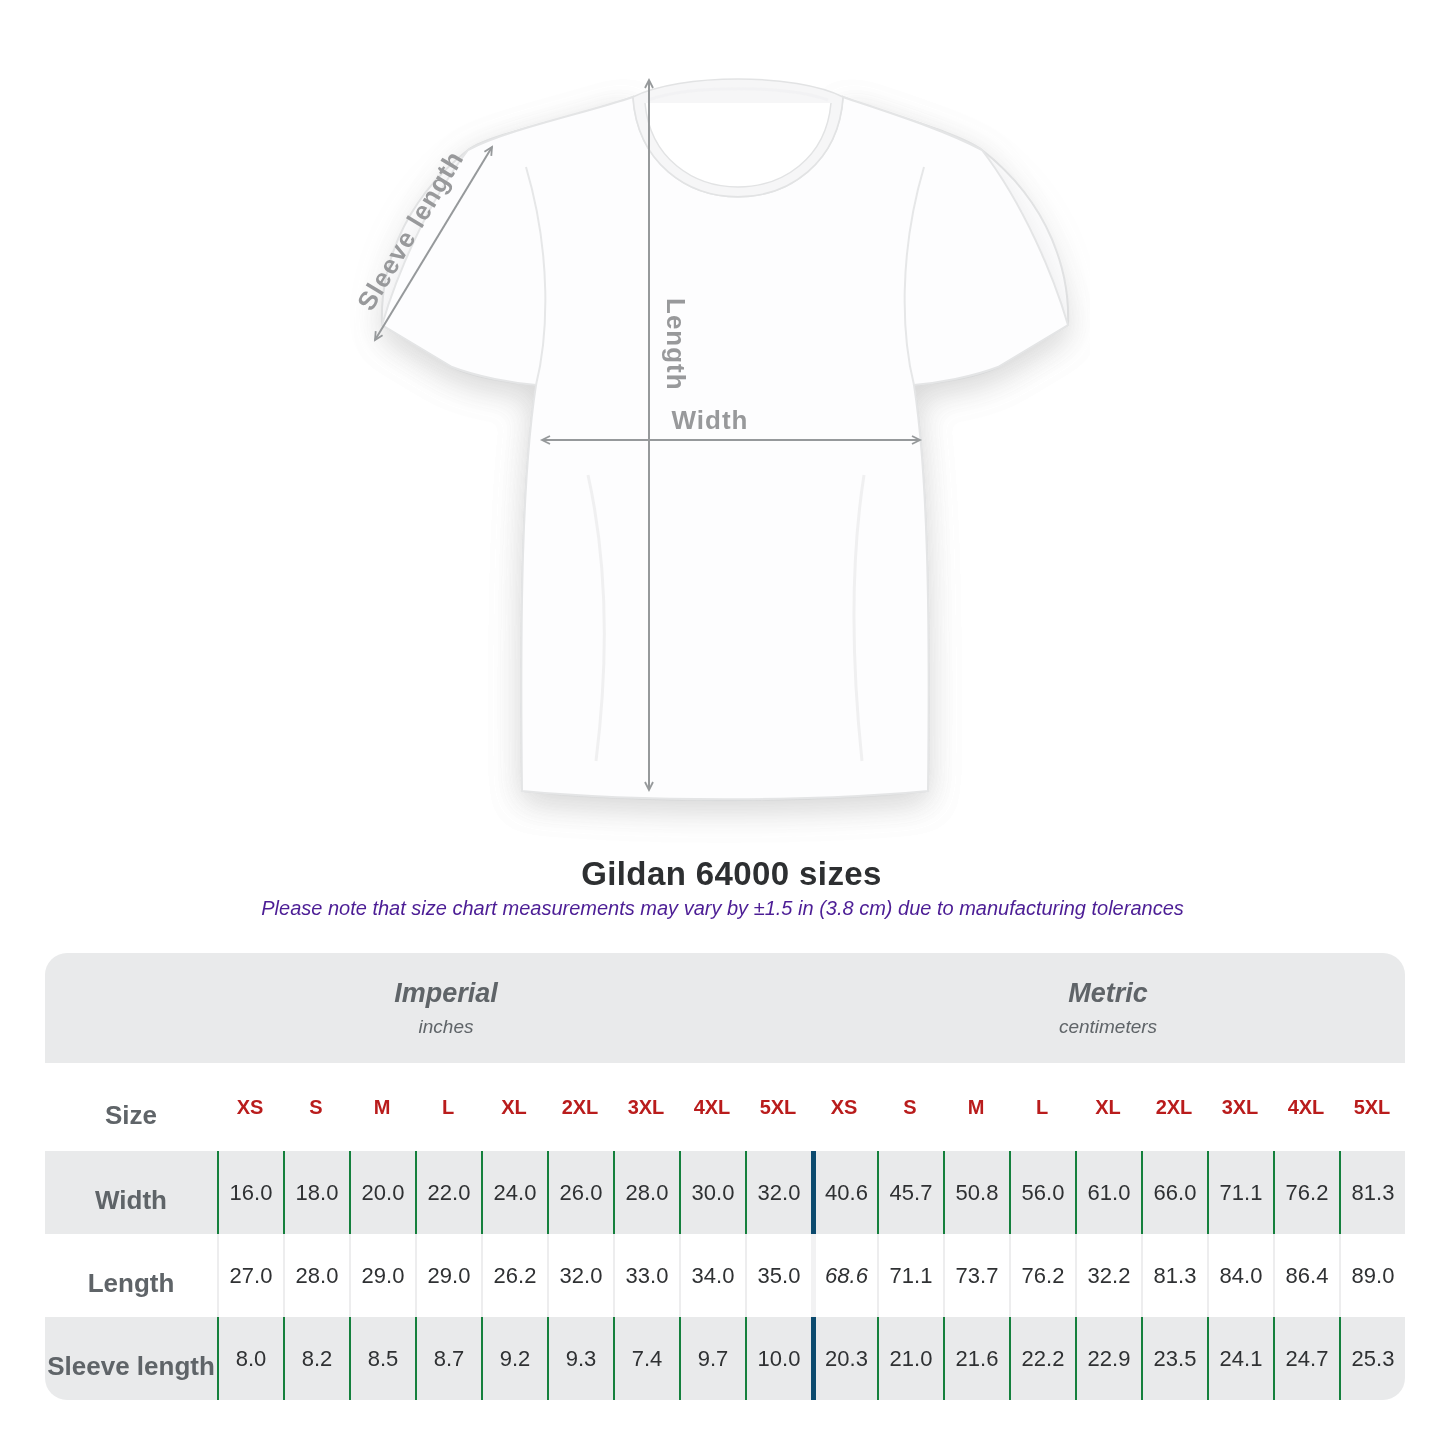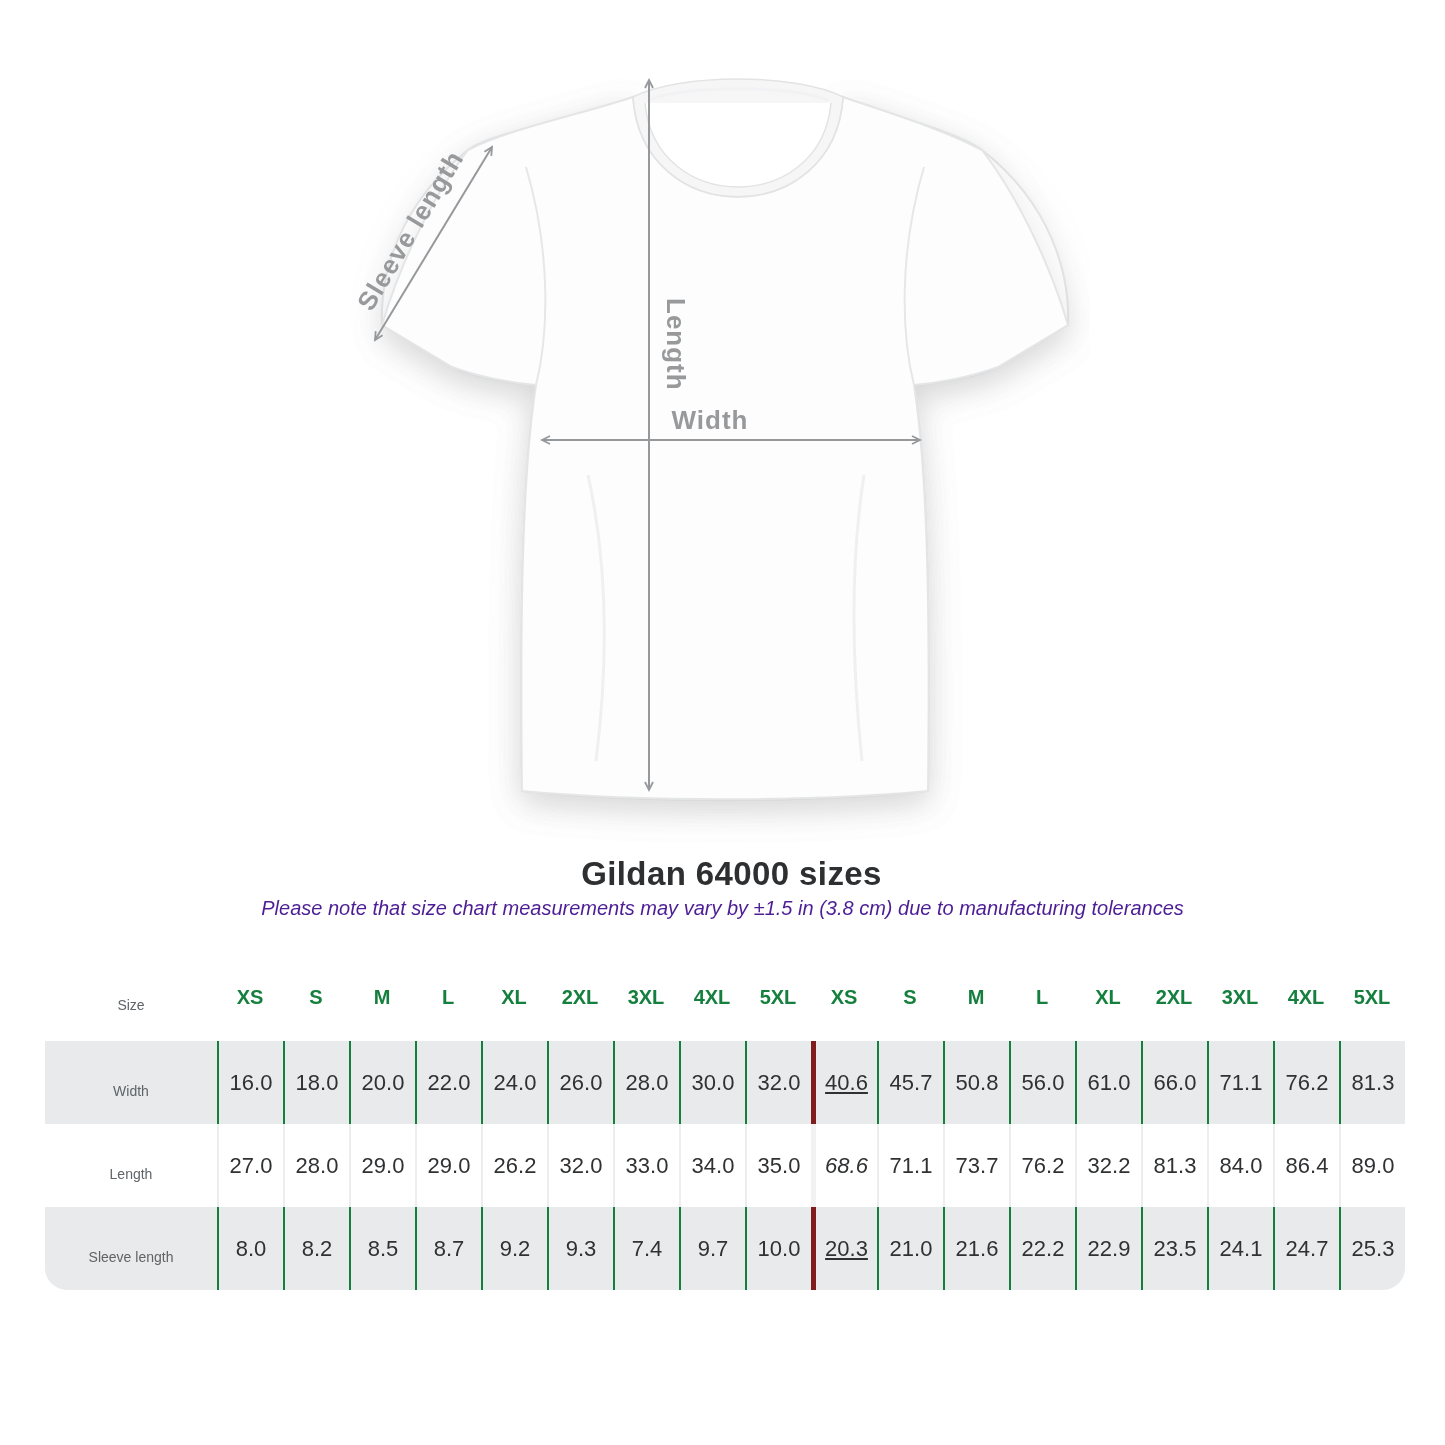--- a/index.html
+++ b/index.html
@@ -34,23 +34,23 @@
 
   .trow{display:grid;grid-template-columns:172px repeat(18,1fr);}
   .size-row{height:88px;background:#ffffff;}
   .data-row{height:83px;}
   .row-gray{background:#e9eaeb;}
   .row-white{background:#ffffff;}
   .cell{display:flex;align-items:center;justify-content:center;}
   .row-white .cell:not(:first-child){border-left:2px solid #ededee;}
   .row-gray  .cell:not(:first-child){border-left:2px solid #15803d;}
   .row-white .cell.gap{border-left:5px solid #f2f2f3;font-style:italic;}
-  .row-gray  .cell.gap{border-left:5px solid #7f1d1d;text-decoration:underline;}
-  .cell.lbl{font-size:14px;font-weight:normal;color:#5f6468;margin-top:16px;}
-  .cell.hdr{font-size:20px;font-weight:bold;color:#15803d;}
+  .row-gray  .cell.gap{border-left:5px solid #0c4a6e;}
+  .cell.lbl{font-size:26px;font-weight:bold;color:#5f6468;margin-top:16px;}
+  .cell.hdr{font-size:20px;font-weight:bold;color:#b91c1c;}
   .cell.val{font-size:22px;color:#2f3133;}
 </style>
 </head>
 <body>
 
 <figure class="shirt-figure">
   <svg viewBox="0 0 760 790">
     <defs>
       <marker id="ah" markerWidth="14" markerHeight="14" refX="9" refY="5" orient="auto-start-reverse" markerUnits="userSpaceOnUse">
         <path d="M1,1 L9,5 L1,9" fill="none" stroke="#96999b" stroke-width="1.8"></path>
@@ -104,20 +104,30 @@
     <text class="dim-label" transform="translate(88,180) rotate(-59)" text-anchor="middle">Sleeve length</text>
     <text class="dim-label" transform="translate(337,243) rotate(90)">Length</text>
     <text class="dim-label" x="380" y="374" text-anchor="middle">Width</text>
   </svg>
 </figure>
 
 <h1 class="chart-title">Gildan 64000 sizes</h1>
 <p class="chart-note">Please note that size chart measurements may vary by ±1.5 in (3.8 cm) due to manufacturing tolerances</p>
 
 <div class="size-table">
+  <div class="band">
+    <div class="band-cell imperial">
+      <div class="g-label">Imperial</div>
+      <div class="g-sub">inches</div>
+    </div>
+    <div class="band-cell metric">
+      <div class="g-label">Metric</div>
+      <div class="g-sub">centimeters</div>
+    </div>
+  </div>
   <div class="trow size-row">
       <div class="cell lbl">Size</div>
       <div class="cell hdr">XS</div>
       <div class="cell hdr">S</div>
       <div class="cell hdr">M</div>
       <div class="cell hdr">L</div>
       <div class="cell hdr">XL</div>
       <div class="cell hdr">2XL</div>
       <div class="cell hdr">3XL</div>
       <div class="cell hdr">4XL</div>

